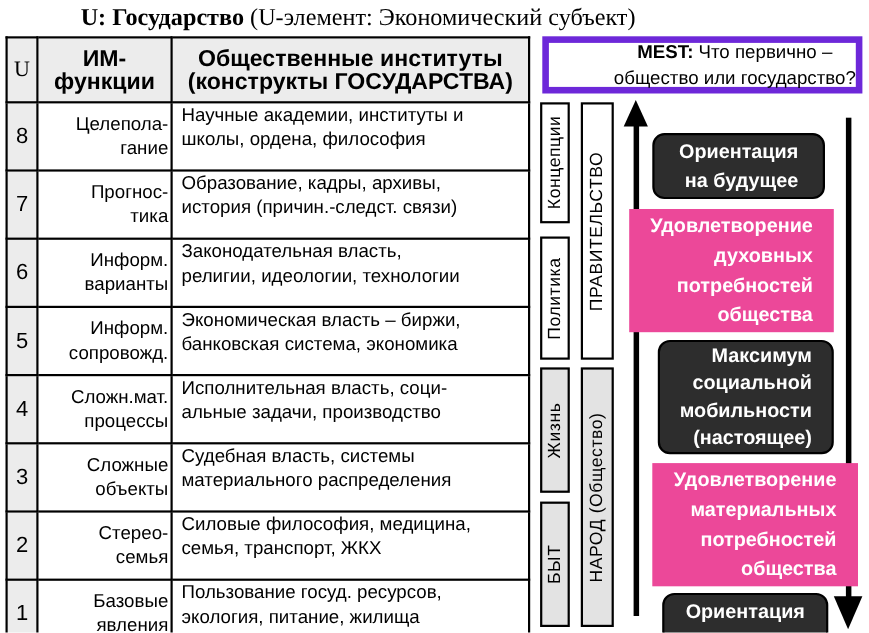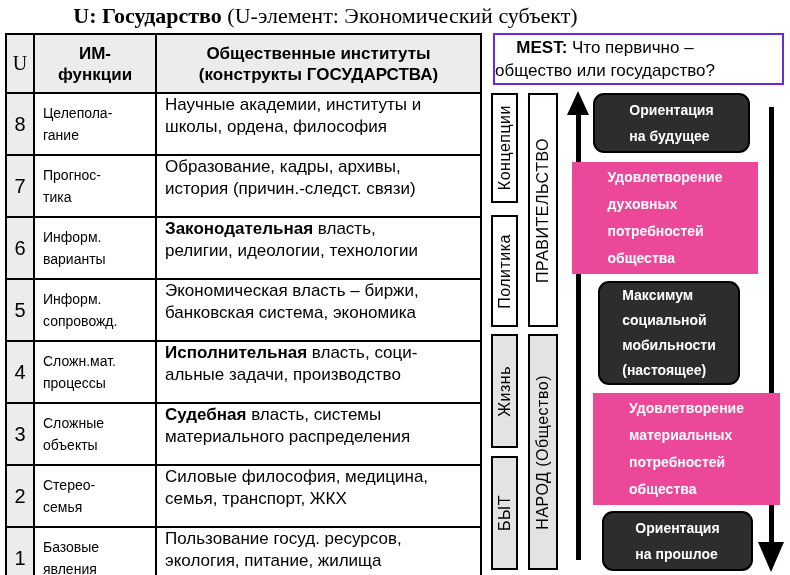--- a/index.html
+++ b/index.html
@@ -24,26 +24,26 @@
     border-collapse:collapse;table-layout:fixed;
   }
   table.main td,table.main th{
     border:2px solid #000;vertical-align:middle;overflow:hidden;
   }
   col.c-u{width:28px;}
   col.c-func{width:122px;}
   col.c-inst{width:325px;}
   tr.hdr{height:59px;}
   tr.r{height:60px;}
-  .hdr th{background:#ececec;font-size:17px;line-height:21px;text-align:center;font-weight:bold;}
+  .hdr th{background:#ececec;font-size:21px;line-height:21px;text-align:center;font-weight:bold;}
   .hdr th.u-h{font-size:20px;font-weight:normal;font-family:"Liberation Serif","DejaVu Serif",serif;}
   td.num{background:#ececec;text-align:center;font-size:20px;}
-  td.func{padding:0 2px 0 8px;font-size:14px;line-height:22px;}
+  td.func{padding:0 2px 0 8px;font-size:17px;line-height:22px;text-align:right;}
   td.inst{padding:0 2px 16px 8px;font-size:17px;line-height:22px;}
-  td.inst b{font-weight:bold;margin-top:24px;}
+  td.inst b{font-weight:normal;margin-top:24px;}
 
   
   .strip{
     position:absolute;border:2px solid #000;box-sizing:border-box;
     display:flex;align-items:center;justify-content:center;
   }
   .strip span{
     writing-mode:vertical-rl;transform:rotate(180deg);
     font-size:16px;white-space:nowrap;letter-spacing:0.5px;
   }
@@ -52,22 +52,22 @@
   .s-concepts{left:491px;top:93px;width:27px;height:110px;}
   .s-politics{left:491px;top:215px;width:27px;height:112px;}
   .s-life{left:491px;top:334px;width:27px;height:114px;}
   .s-byt{left:491px;top:456px;width:27px;height:114px;}
   .s-gov{left:528px;top:93px;width:30px;height:234px;}
   .s-people{left:528px;top:334px;width:30px;height:236px;}
 
   
   .mest-header{
     position:absolute;left:493px;top:33px;width:291px;height:52px;
-    border:2px solid #6d28d9;box-sizing:border-box;
-    display:flex;align-items:center;justify-content:flex-start;text-align:center;
+    border:6px solid #6d28d9;box-sizing:border-box;
+    display:flex;align-items:center;justify-content:flex-end;text-align:center;
     font-size:17px;line-height:23px;
   }
 
   
   .shaft{position:absolute;background:#000;}
   .up-shaft{left:576px;top:112px;width:5px;height:448px;}
   .up-head{
     position:absolute;left:567px;top:91px;width:0;height:0;
     border-left:11px solid transparent;border-right:11px solid transparent;
     border-bottom:24px solid #000;
@@ -75,28 +75,28 @@
   .down-shaft{left:769px;top:107px;width:5px;height:438px;}
   .down-head{
     position:absolute;left:758px;top:542px;width:0;height:0;
     border-left:13px solid transparent;border-right:13px solid transparent;
     border-top:30px solid #000;
   }
 
   
   .rbox{
     position:absolute;box-sizing:border-box;color:#fff;font-weight:bold;
-    display:flex;align-items:center;justify-content:center;text-align:left;
-    font-size:14px;line-height:26px;z-index:2;
+    display:flex;align-items:center;justify-content:center;text-align:right;
+    font-size:18px;line-height:26px;z-index:2;margin-top:28px;
   }
   .rounded{background:#2d2d2d;border-radius:11px;border:2px solid #000;}
   .blackbox{background:#ec4899;}
   .b-future{left:593px;top:93px;width:157px;height:60px;}
   .b-spiritual{left:572px;top:162px;width:186px;height:112px;line-height:27px;}
-  .b-mobility{left:598px;top:281px;width:142px;height:104px;line-height:25px;}
+  .b-mobility{left:598px;top:281px;width:160px;height:104px;line-height:25px;}
   .b-material{left:593px;top:393px;width:187px;height:112px;line-height:27px;}
   .b-past{left:602px;top:511px;width:151px;height:60px;}
 </style>
 </head>
 <body>
 
 <div class="title"><b>U: Государство</b><span>  (U-элемент: Экономический субъект)</span></div>
 
 <table class="main">
   <colgroup>

